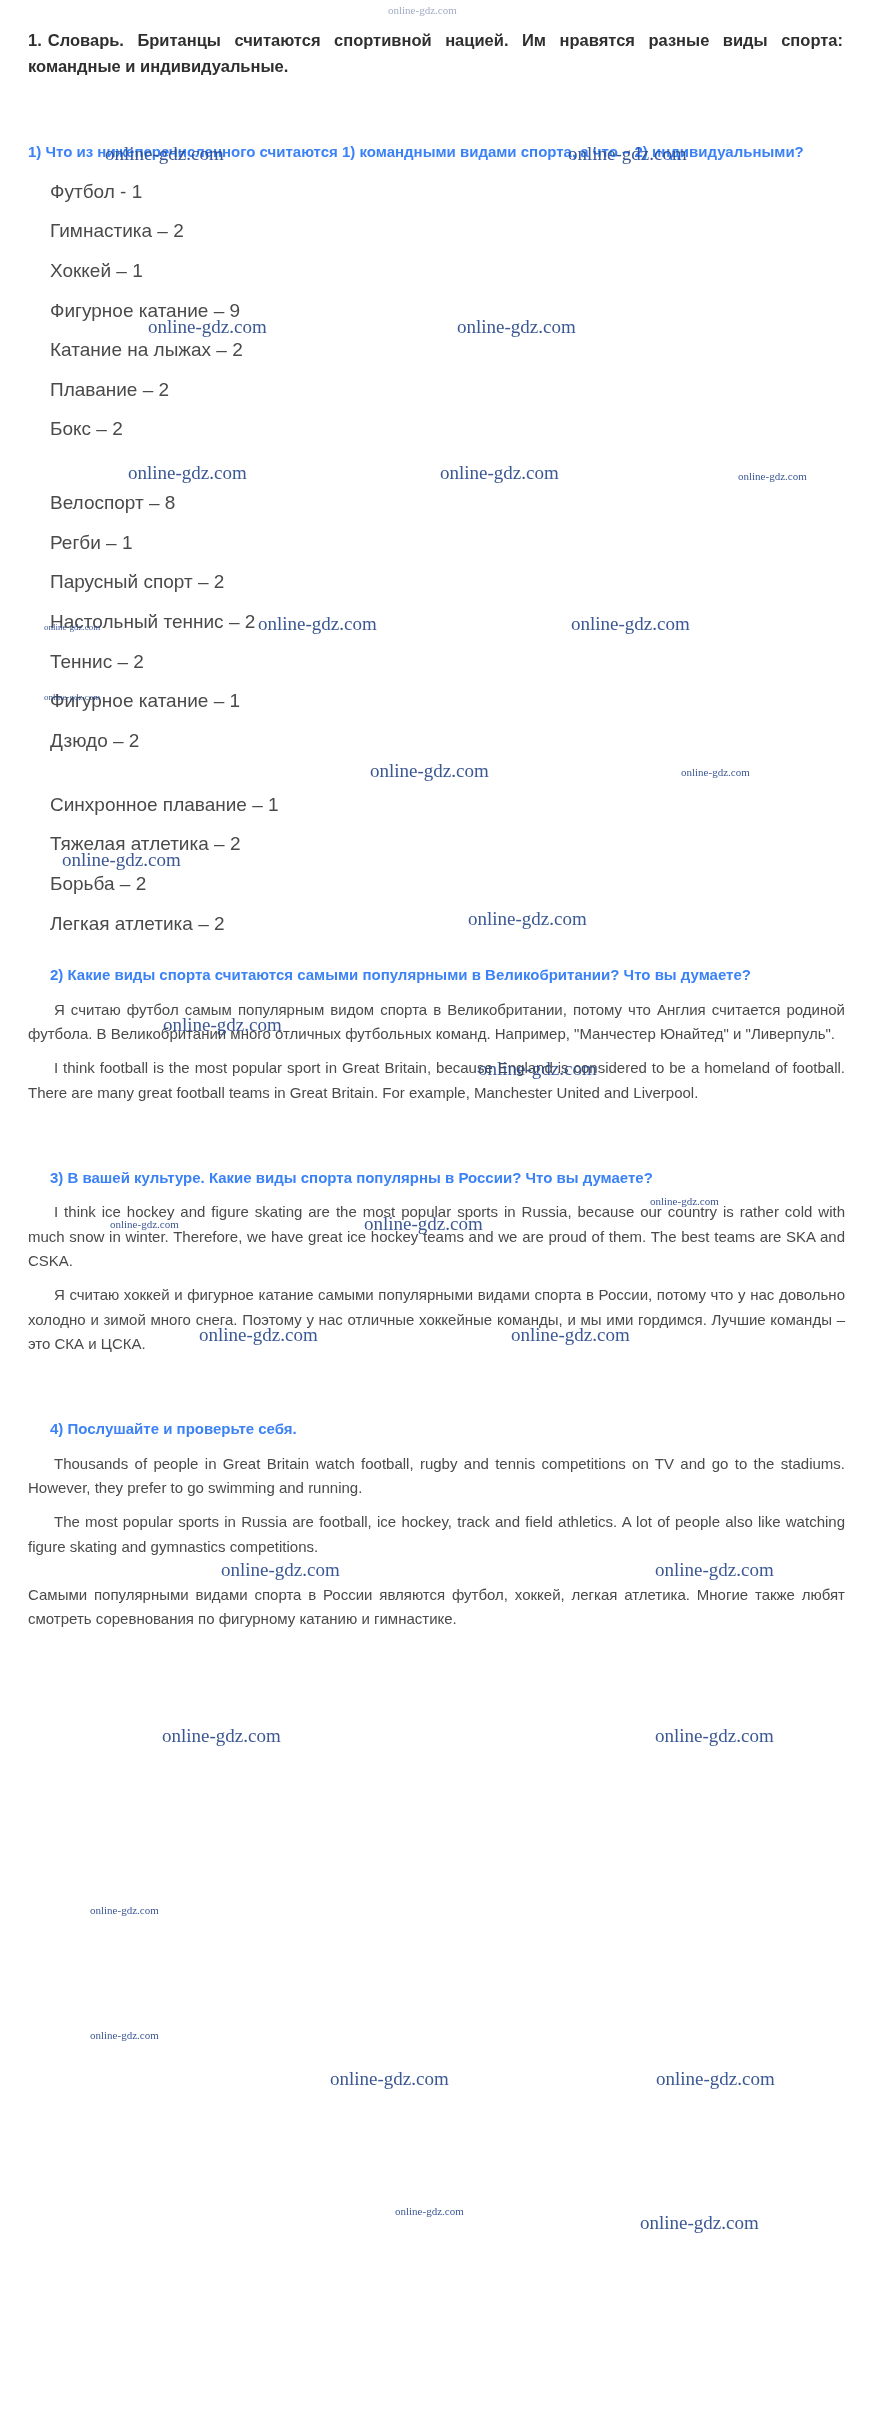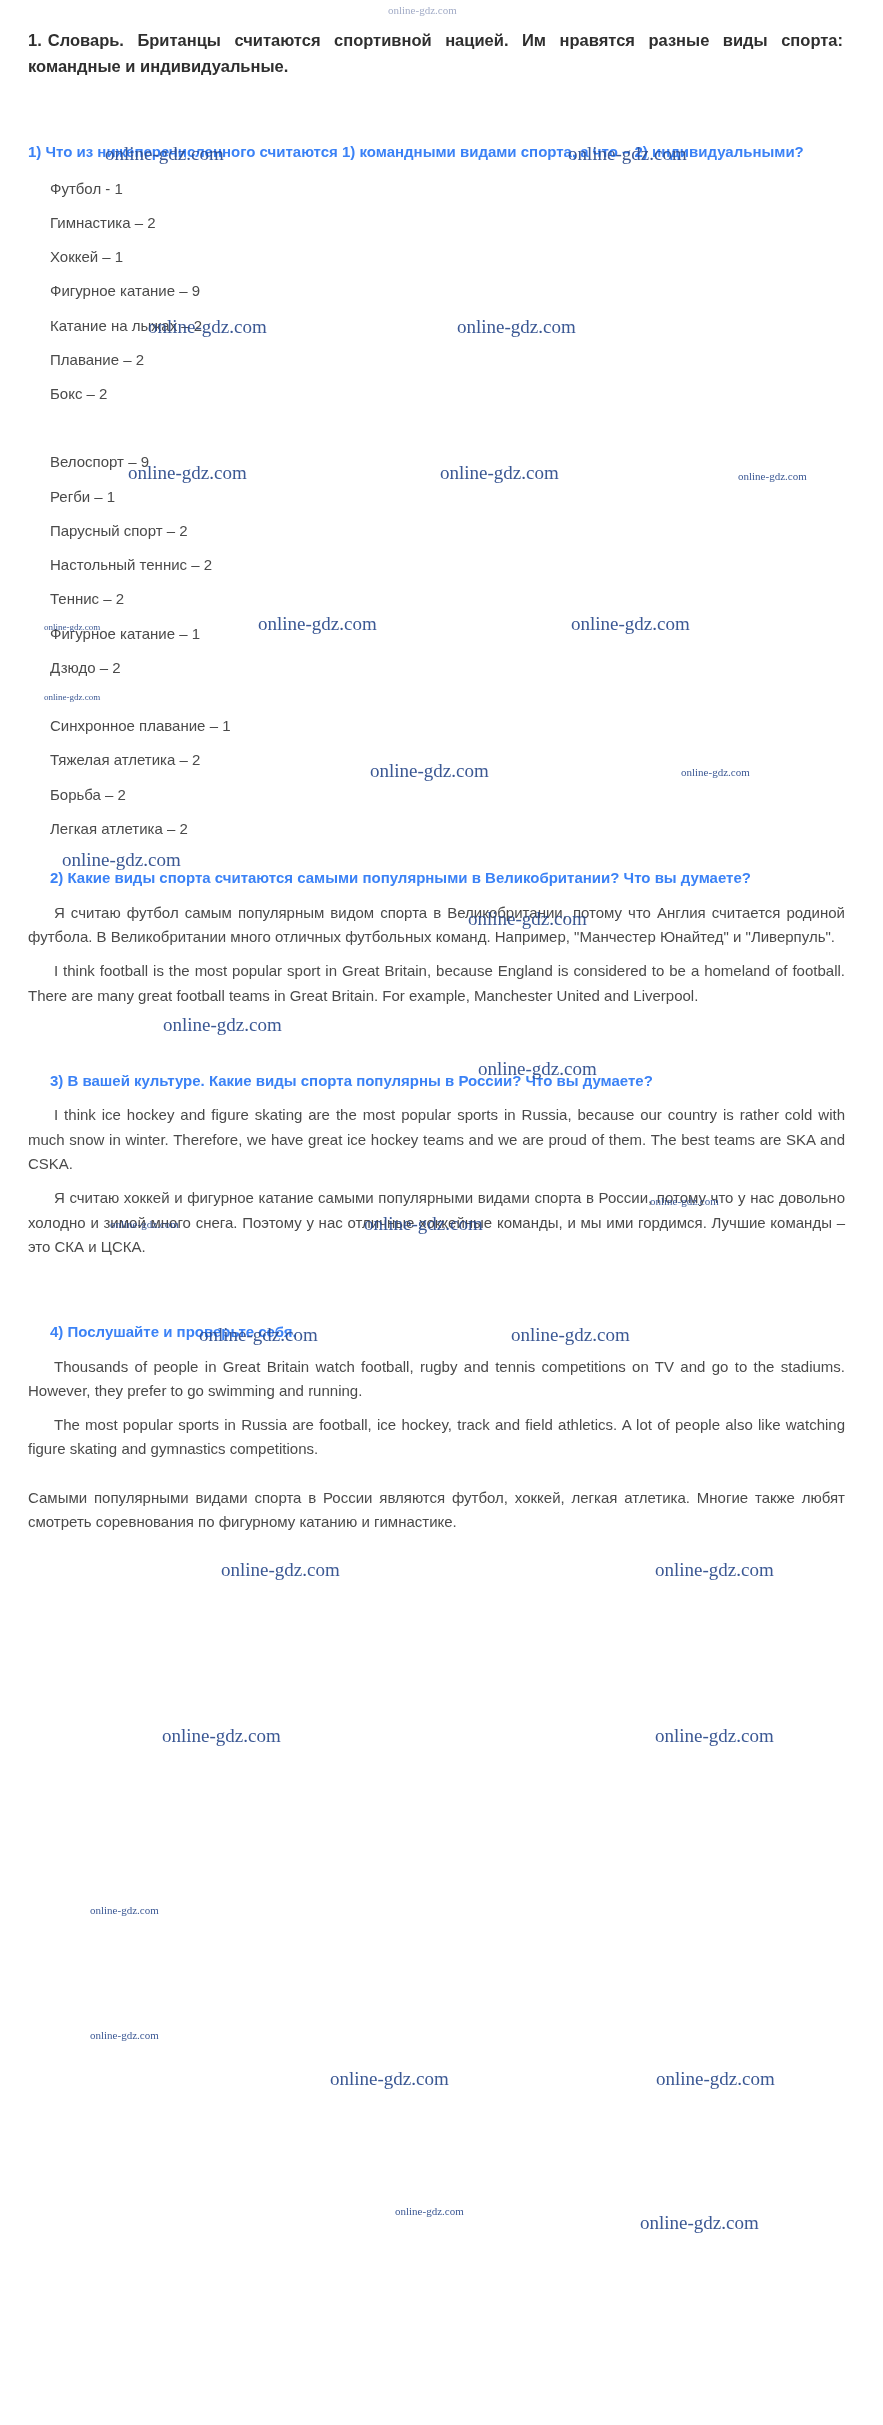--- a/index.html
+++ b/index.html
@@ -64,21 +64,21 @@
   .sub-q.indent { padding-left: 22px; }
 
   .list {
     position: relative;
     z-index: 1;
     margin: 14px 0 0 0;
     padding: 0 0 0 22px;
     list-style: none;
   }
   .list li {
-    font-size: 15px;
+    font-size: 19px;
     color: #4a4a4a;
     line-height: 1.35;
     margin-bottom: 14px;
   }
 
   .para {
     position: relative;
     z-index: 1;
     font-size: 15px;
     line-height: 1.62;
@@ -150,21 +150,21 @@
     <li>Хоккей – 1</li>
     <li>Фигурное катание – 9</li>
     <li>Катание на лыжах – 2</li>
     <li>Плавание – 2</li>
     <li>Бокс – 2</li>
   </ul>
 
   <div class="gap-m"></div>
 
   <ul class="list">
-    <li>Велоспорт – 9</li>
+    <li>Велоспорт – 8</li>
     <li>Регби – 1</li>
     <li>Парусный спорт – 2</li>
     <li>Настольный теннис – 2</li>
     <li>Теннис – 2</li>
     <li>Фигурное катание – 1</li>
     <li>Дзюдо – 2</li>
   </ul>
 
   <div class="gap-s"></div>
 

